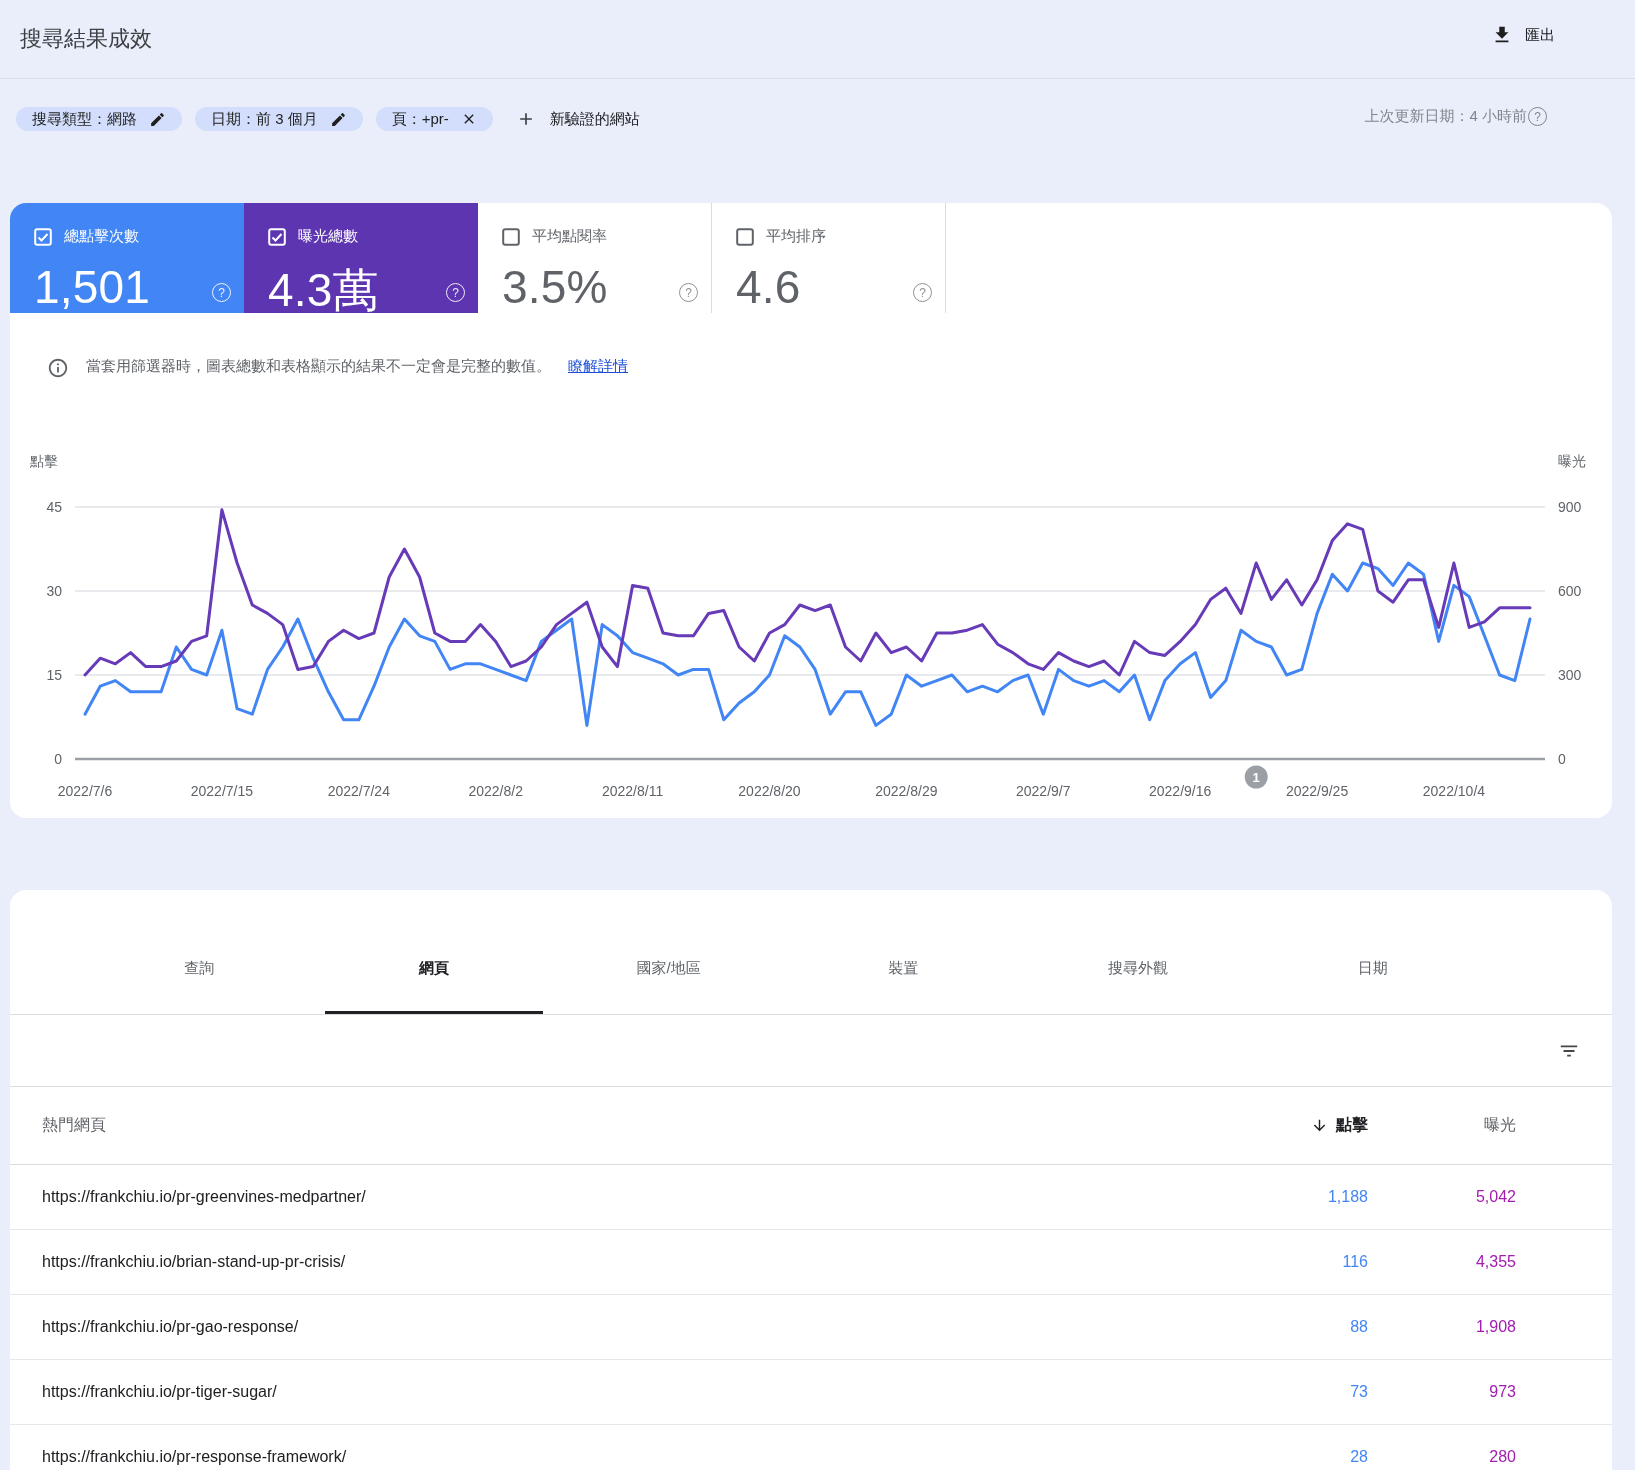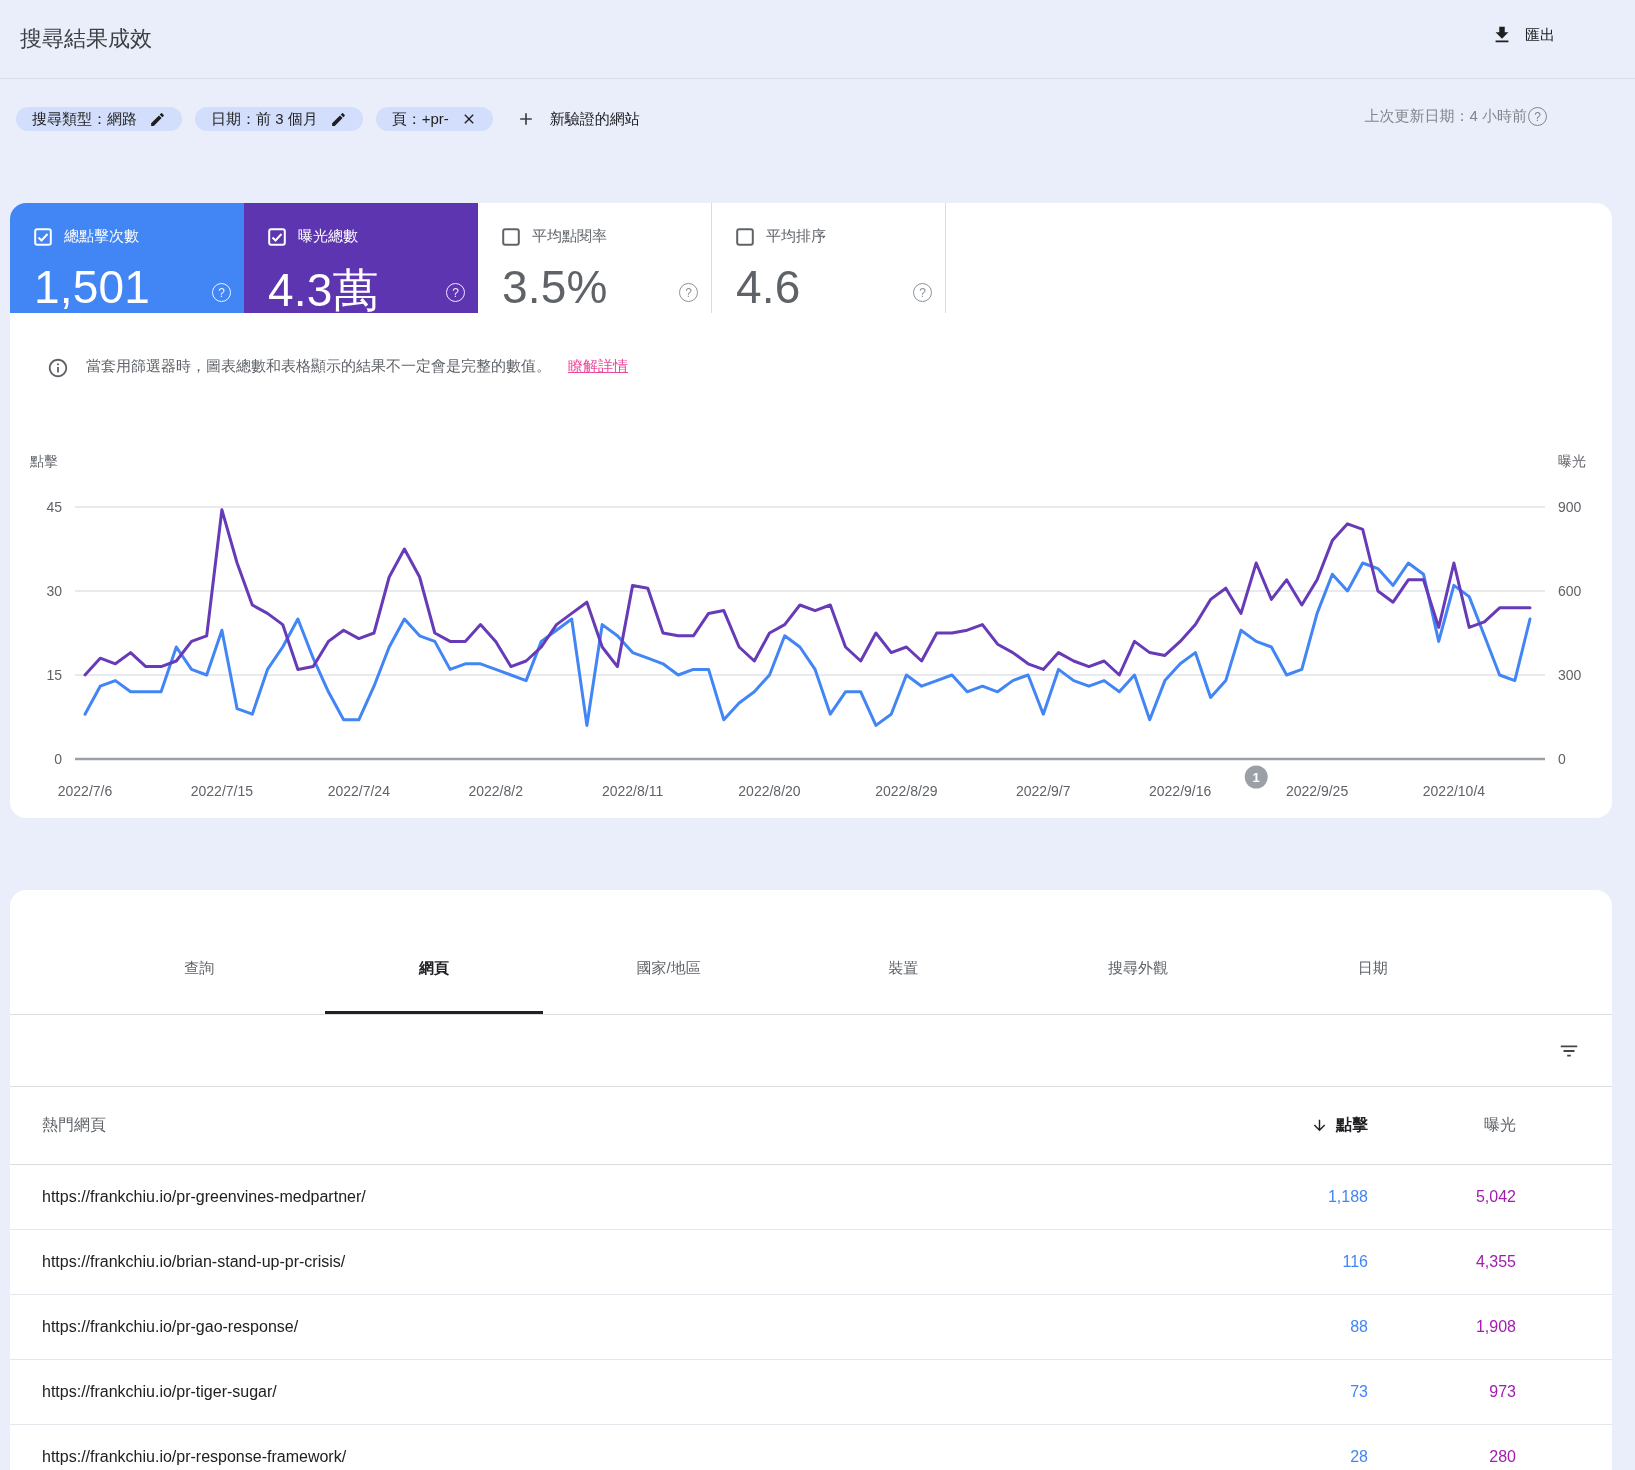--- a/index.html
+++ b/index.html
@@ -37,21 +37,21 @@
   .tile.first { border-top-left-radius:16px; }
   .tile-label-row { display:flex; align-items:center; gap:12px; font-size:15px; }
   .tile-value { margin-top:14px; font-size:46px; letter-spacing:.2px; }
   .tile.plain .tile-value { color:#5f6368; }
   .tile .tile-help { position:absolute; right:13px; bottom:11px; opacity:.9; }
   .tile.plain .tile-help { color:#80868b; }
 
   
   .notice { position:absolute; left:37px; top:154px; display:flex; align-items:flex-start; gap:17px;
             font-size:15px; color:#5f6368; }
-  .notice a { color:#ec4899; text-decoration:underline; cursor:pointer; }
+  .notice a { color:#1d4ed8; text-decoration:underline; cursor:pointer; }
 
   
   #perf-chart { position:absolute; left:0; top:237px; }
   #perf-chart text { font-family:"Liberation Sans", sans-serif; }
   #perf-chart .tick { fill:#5f6368; font-size:14px; }
 
   
   .tabs { display:flex; height:93px; padding-left:72px; padding-right:122px; border-bottom:1px solid #dadce0;margin-top:32px; }
   .tab { flex:1; position:relative; display:flex; align-items:center; justify-content:center;
          font-size:15px; color:#5f6368; cursor:pointer; }

